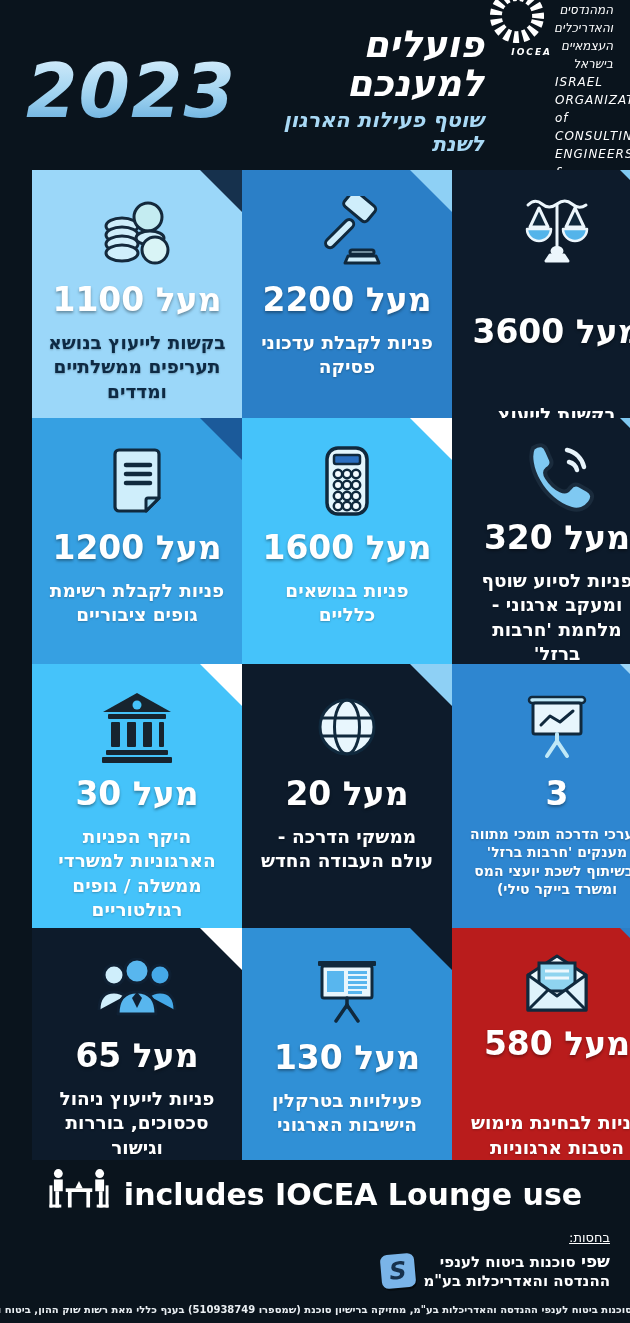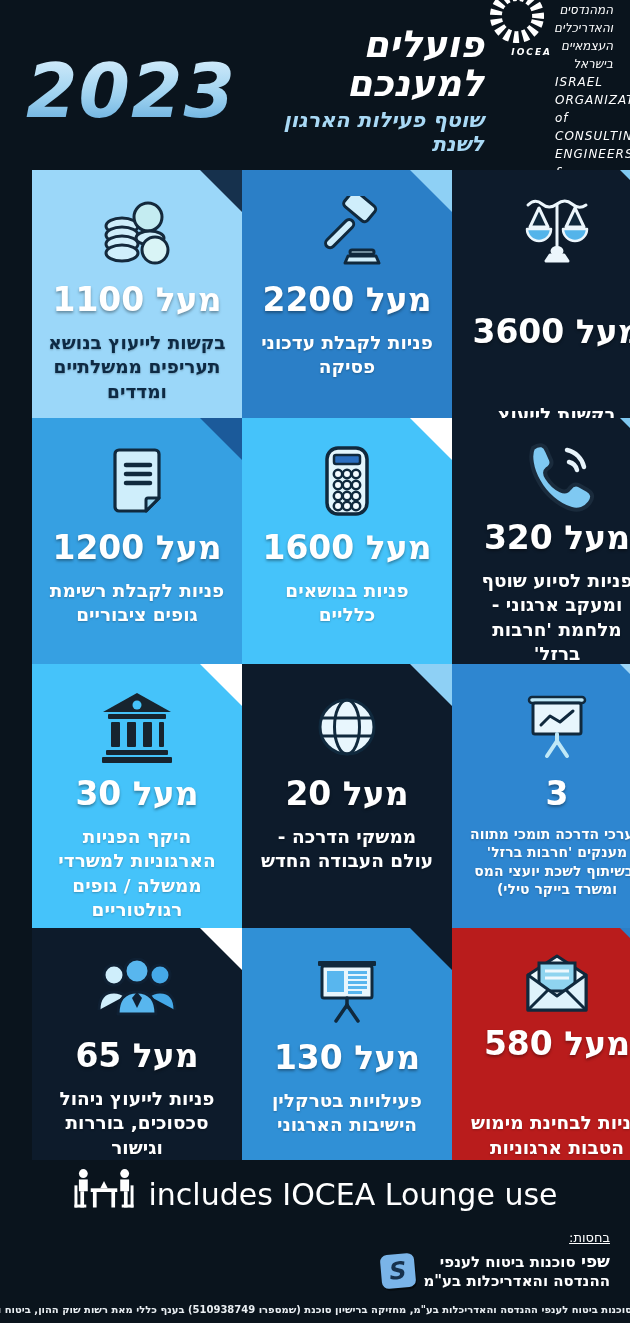--- a/index.html
+++ b/index.html
@@ -24,21 +24,21 @@
   
   .grid { display:grid; direction:ltr; grid-template-columns:210px 210px 210px; grid-template-rows:248px 246px 264px 232px;padding-left:32px; }
   .tile { position:relative; overflow:hidden; direction:rtl; display:flex; flex-direction:column; align-items:center; padding-top:22px; text-align:center; }
   .fold { position:absolute; top:0; right:0; width:0; height:0; border-top:42px solid #000; border-left:42px solid transparent; }
   .tile-icon { height:82px; display:flex; align-items:center; justify-content:center; }
   .tile-number { color:#ffffff; font-size:33px; font-weight:bold; margin-top:6px; text-shadow:0 2px 3px rgba(0,0,0,.35); }
   .tile-desc { font-weight:bold; font-size:18.5px; line-height:1.32; margin-top:12px; padding:0 12px; max-width:205px; text-shadow:0 1px 2px rgba(0,0,0,.25); }
 
   
   .lounge { height:68px; display:flex; direction:ltr; align-items:center; justify-content:center; gap:14px; }
-  .lounge-text { color:#fff; font-size:30px; font-weight:normal; }
+  .lounge-text { color:#fff; font-size:30px; font-weight:bold; }
 
   
   .sponsor-sec { padding:2px 20px 0; }
   .sponsor-label { color:#fff; font-size:13px; text-decoration:underline; text-align:right; }
   .sponsor-row { display:flex; align-items:center; justify-content:flex-start; gap:8px; margin-top:6px; }
   .s-badge { width:34px; height:34px; background:#7ab4e8; border-radius:7px; transform:rotate(-5deg);
              display:flex; align-items:center; justify-content:center; color:#16314d;
              font-size:24px; font-weight:bold; font-style:italic; box-shadow:1px 2px 0 rgba(0,0,0,.5); }
   .sponsor-lines { color:#fff; font-size:15px; font-weight:bold; line-height:1.25; text-align:right; }
   .sponsor-lines strong { font-size:17px; }

